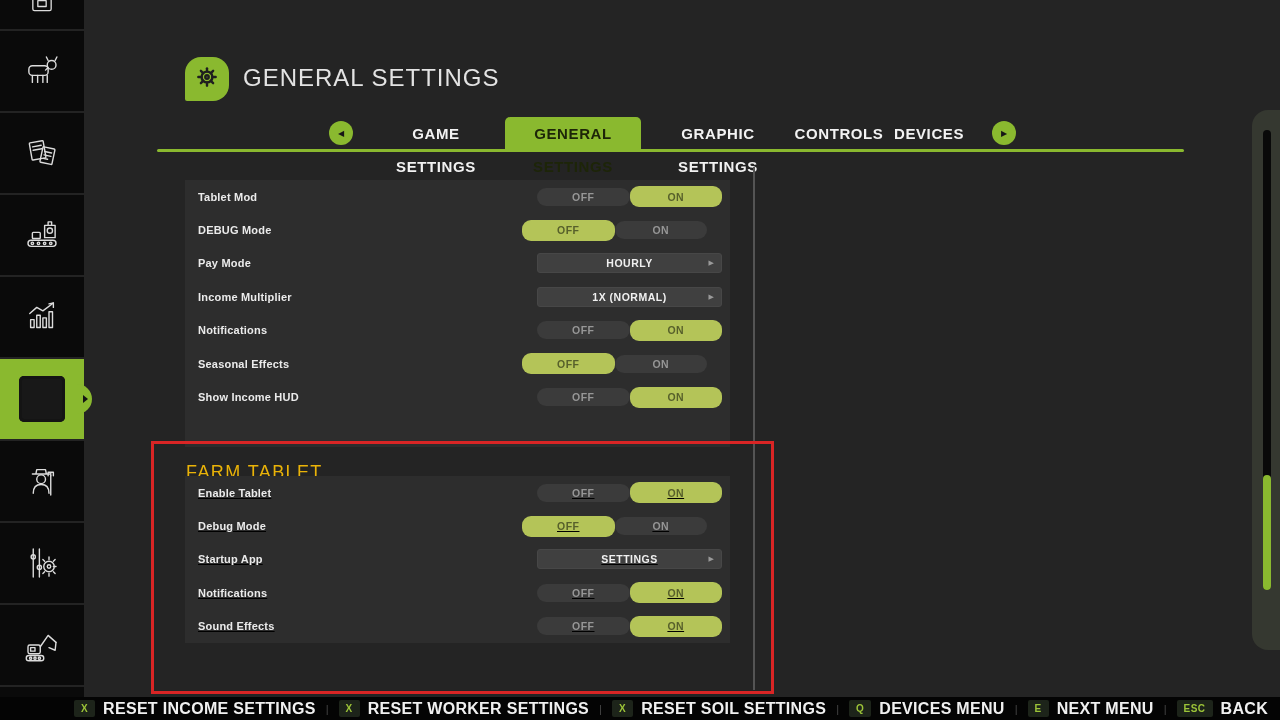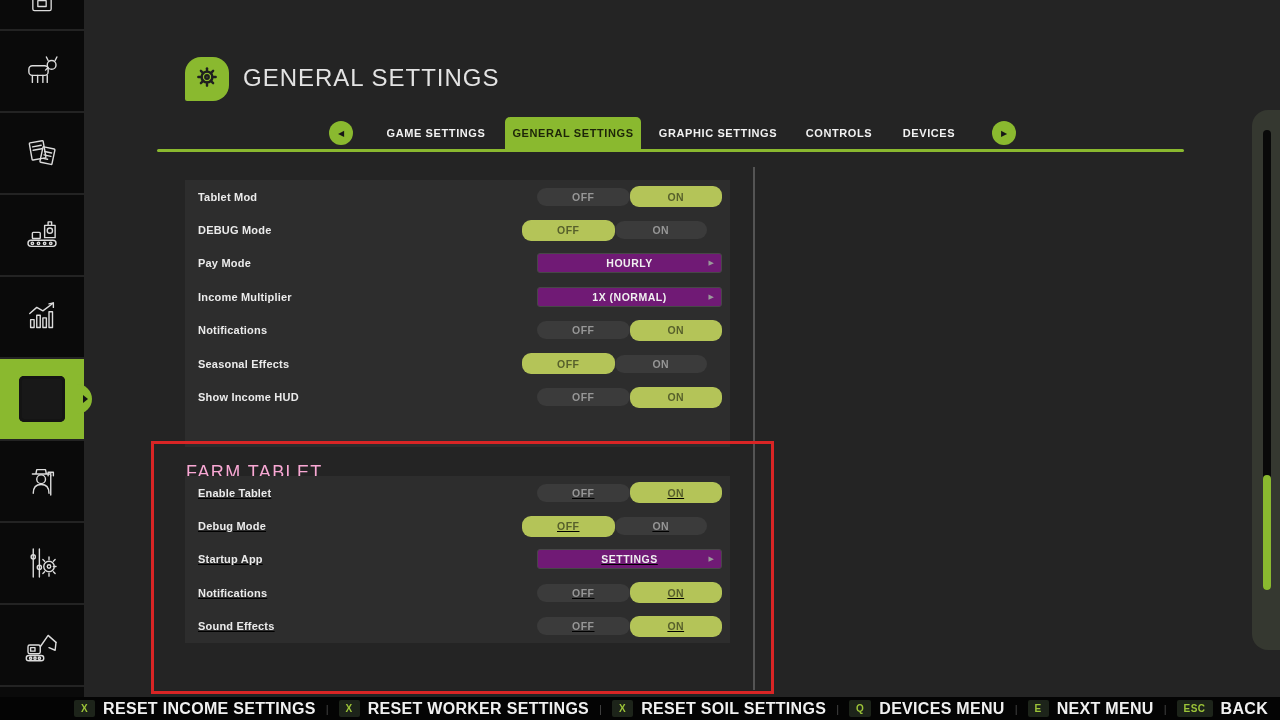--- a/index.html
+++ b/index.html
@@ -27,21 +27,21 @@
   .page-title { position:absolute; left:243px; top:64px; font-size:24px; font-weight:500;
                 color:#e3e3e3; letter-spacing:1px; }
 
   
   .nav-circle { position:absolute; top:121px; width:24px; height:24px; border-radius:50%;
                 background:#8ab92f; border:none; display:flex; align-items:center; justify-content:center;
                 color:#161616; font-size:8px; cursor:pointer; }
   .nav-circle.prev { left:329px; }
   .nav-circle.next { left:992px; }
   .tab { position:absolute; top:117px; height:33px; line-height:33px; text-align:center;
-         font-size:11px; font-weight:700; letter-spacing:.6px; color:#f2f2f2; background:transparent;
+         font-size:15px; font-weight:700; letter-spacing:.6px; color:#f2f2f2; background:transparent;
          border:none; cursor:pointer; font-family:"Liberation Sans", sans-serif; }
   .tab.t0 { left:376px; width:120px; }
   .tab.t1 { left:505px; width:136px; }
   .tab.t2 { left:656px; width:124px; }
   .tab.t3 { left:793px; width:92px; }
   .tab.t4 { left:883px; width:92px; }
   .tab.active { background:#8ab92f; color:#1d2508; border-radius:5px 5px 0 0; }
   .tab-underline { position:absolute; left:157px; top:149px; width:1027px; height:3px;
                    background:#8ab92f; border-radius:2px; }
 
@@ -51,29 +51,29 @@
   .panel.tablet  { top:476px; height:167px;text-decoration:underline; }
   .row { height:33.4px; display:flex; align-items:center; justify-content:space-between;
          padding-left:13px; }
   .row-label { font-size:11px; font-weight:700; color:#ebebeb; letter-spacing:.2px; }
   .toggle { display:flex; align-items:center; width:185px; margin-right:8px; }
   .toggle.off-active { margin-right:23px; }
   .t-btn { flex:1; height:18px; border:none; border-radius:9px; font-size:10.5px; font-weight:700;
            letter-spacing:.5px; background:#3b3b3b; color:#969696; cursor:pointer;
            font-family:"Liberation Sans", sans-serif; }
   .t-btn.sel { background:#b4c458; color:#57602b; height:21px; }
-  .select { position:relative; width:185px; height:20px; margin-right:8px; background:#701a75;
+  .select { position:relative; width:185px; height:20px; margin-right:8px; background:#404040;
             border:1px solid #474747; border-radius:3px; display:flex; align-items:center;
             justify-content:center; cursor:pointer; }
   .select .val { font-size:10.5px; font-weight:700; color:#f0f0f0; letter-spacing:.5px; }
   .select .arr { position:absolute; top:50%; transform:translateY(-50%); font-size:7px; color:#9a9a9a; }
   .select .arr.l { left:7px; } .select .arr.r { right:7px; }
 
   .section-title { position:absolute; left:186px; top:462px; font-size:18px; font-weight:400;
-                   color:#f9a8d4; letter-spacing:1.4px; }
+                   color:#eab308; letter-spacing:1.4px; }
 
   .scroll-line { position:absolute; left:753px; top:167px; width:2px; height:523px; background:#545454; }
 
   .highlight-rect { position:absolute; left:151px; top:441px; width:623px; height:253px;
                     border:3px solid #d92525; z-index:50; pointer-events:none; }
 
   
   .edge-bar { position:absolute; left:1252px; top:110px; width:28px; height:540px;
               background:#353830; border-radius:16px 0 0 16px; }
   .edge-track { position:absolute; left:1263px; top:130px; width:8px; height:460px;

